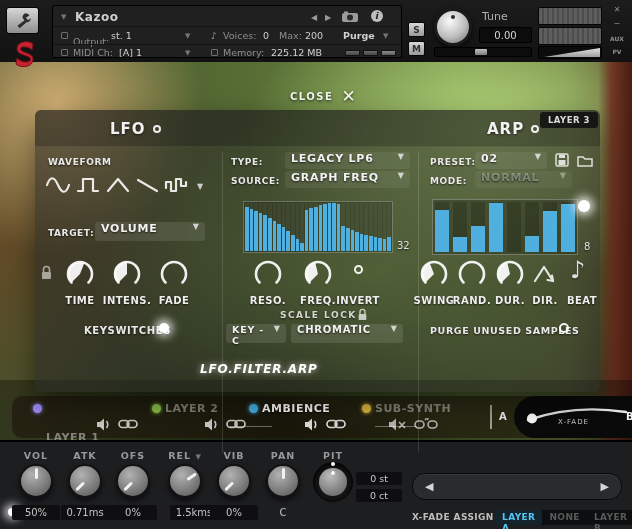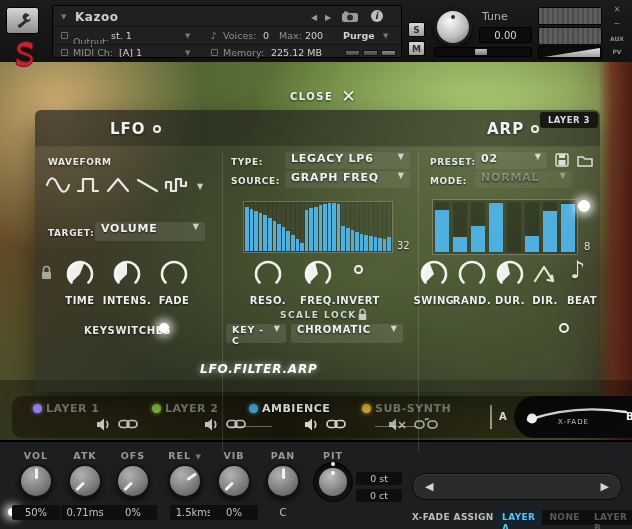--- a/index.html
+++ b/index.html
@@ -492,29 +492,30 @@
       <path d="M3 19 L12 5 L21 19" fill="none" stroke="#fff" stroke-width="2.2" stroke-linecap="round" stroke-linejoin="round"></path>
       <path d="M21 19 l-5.5 -1 M21 19 l-1 -5.5" fill="none" stroke="#fff" stroke-width="2.2" stroke-linecap="round"></path>
     </svg>
     <div class="abs" style="left:535px; top:146px; font-size:24px; color:rgba(255,255,255,0.85); text-shadow:0 1px 2px rgba(0,0,0,0.6);">♪</div>
     <div class="knob-label" style="left:369px; top:185px; width:60px;">SWING</div>
     <div class="knob-label" style="left:407px; top:185px; width:60px;">RAND.</div>
     <div class="knob-label" style="left:445px; top:185px; width:60px;">DUR.</div>
     <div class="knob-label" style="left:480px; top:185px; width:60px;">DIR.</div>
     <div class="knob-label" style="left:517px; top:185px; width:60px;">BEAT</div>
 
+    <div class="plabel abs" style="left:395px; top:215px; font-size:9.5px;">PURGE UNUSED SAMPLES</div>
     <div class="ring-btn" style="left:524px; top:213px; width:10px; height:10px; border-width:2.5px;"></div>
 
     <div class="footer-tab" style="left:165px;" data-active="true">LFO.FILTER.ARP</div>
   </div>
 
   <div class="layer-strip">
 
     <span class="layer-dot" style="left: 21px; --c: #9b8cfa;"></span>
-    <span class="layer-label" style="left:34px;" data-active="false">LAYER 1</span>
+    <span class="layer-label" style="left:34px;margin-top:29px;" data-active="false">LAYER 1</span>
     <svg class="strip-ico" style="left:84px;" width="16" height="13" viewBox="0 0 16 13">
       <polygon points="1,4 4,4 8,0.5 8,12.5 4,9 1,9" fill="#e8e8e8"></polygon>
         <path d="M10.5 3 Q13 6.5 10.5 10" stroke="#e8e8e8" stroke-width="1.6" fill="none"></path>
     </svg>
     <svg class="strip-ico" style="left:106px;" width="20" height="12" viewBox="0 0 20 12">
       <rect x="1" y="2.5" width="10" height="7" rx="3.5" fill="none" stroke="#e8e8e8" stroke-width="1.7"></rect>
       <rect x="9" y="2.5" width="10" height="7" rx="3.5" fill="none" stroke="#e8e8e8" stroke-width="1.7"></rect>
     </svg>
 
     <span class="layer-dot" style="left: 140px; --c: #8bc34a;"></span>

